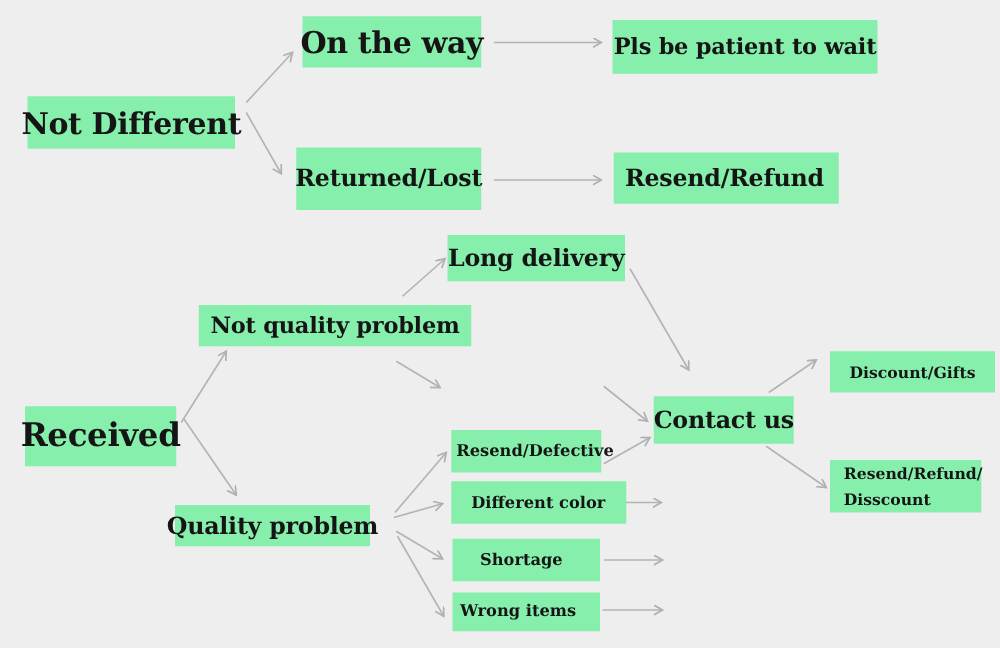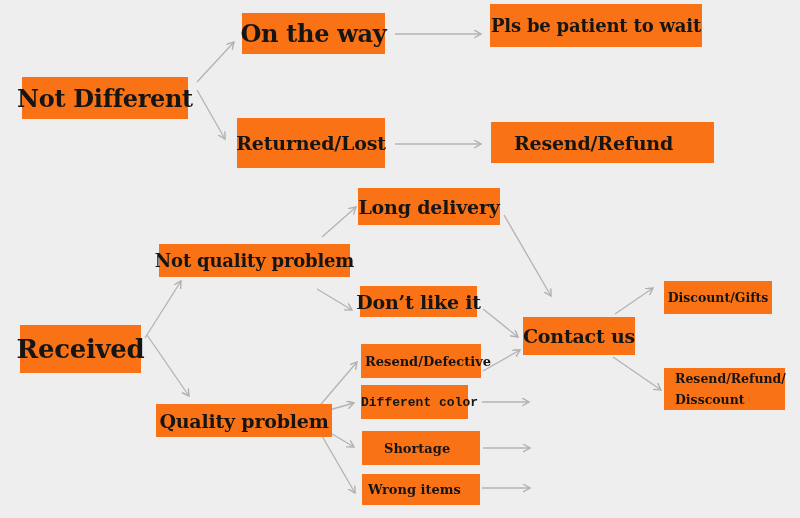--- a/index.html
+++ b/index.html
@@ -3,45 +3,45 @@
 <meta charset="utf-8">
 <style>
   html,body{margin:0;padding:0;background:#eeeeee;}
   .stage{
     position:relative;width:800px;height:518px;background:#eeeeee;
     font-family:"DejaVu Serif", "Liberation Serif", serif;
     overflow:hidden;
   }
   .arrows{position:absolute;left:0;top:0;width:800px;height:518px;z-index:0;}
   .node{
-    position:absolute;z-index:1;background:#f97316;color:#151515;
+    position:absolute;z-index:1;background:#86efac;color:#151515;
     font-weight:bold;display:flex;align-items:center;justify-content:center;
     white-space:nowrap;box-sizing:border-box;
   }
   .t1{font-size:24px;letter-spacing:-0.3px;}
   .t2{font-size:18px;letter-spacing:-0.2px;}
   .t3{font-size:13px;}
   .t4{font-size:12.5px;}
   .left{justify-content:flex-start;}
   .n-not-received{left:22px;top:77px;width:166px;height:42px;}
   .n-on-the-way{left:242px;top:13px;width:143px;height:41px;}
-  .n-pls-wait{left:490px;top:4px;width:212px;height:43px;}
+  .n-pls-wait{left:490px;top:16px;width:212px;height:43px;}
   .n-returned-lost{left:237px;top:118px;width:148px;height:50px;font-size:19px;}
-  .n-resend-refund{left:491px;top:122px;width:223px;height:41px;font-size:19px;padding-left:23px;}
+  .n-resend-refund{left:491px;top:122px;width:180px;height:41px;font-size:19px;padding-left:9px;}
   .n-received{left:20px;top:325px;width:121px;height:48px;font-size:26px;}
-  .n-not-quality{left:159px;top:244px;width:191px;height:33px;}
+  .n-not-quality{left:159px;top:244px;width:218px;height:33px;}
   .n-long-delivery{left:358px;top:188px;width:142px;height:37px;font-size:19px;}
   .n-dont-like{left:360px;top:286px;width:117px;height:31px;font-size:19px;}
-  .n-quality{left:156px;top:404px;width:176px;height:33px;font-size:19px;}
+  .n-quality{left:140px;top:404px;width:156px;height:33px;font-size:19px;}
   .n-broken{left:361px;top:344px;width:120px;height:34px;padding-left:4px;}
-  .n-different{left:361px;top:385px;width:107px;height:34px;padding-left:0;font-family:Liberation Mono, monospace;}
+  .n-different{left:361px;top:385px;width:140px;height:34px;padding-left:16px;}
   .n-shortage{left:362px;top:431px;width:118px;height:34px;padding-left:22px;}
   .n-wrong{left:362px;top:474px;width:118px;height:31px;padding-left:6px;}
   .n-contact{left:523px;top:317px;width:112px;height:38px;font-size:19px;}
-  .n-discount{left:664px;top:281px;width:108px;height:33px;}
+  .n-discount{left:664px;top:281px;width:132px;height:33px;}
   .n-rrd{left:664px;top:368px;width:121px;height:42px;padding-left:11px;
          flex-direction:column;align-items:flex-start;justify-content:center;line-height:21px;}
 </style>
 </head>
 <body>
 
 <div class="stage">
 
   <svg class="arrows" viewBox="0 0 800 518" xmlns="http://www.w3.org/2000/svg">
     <defs>
@@ -74,21 +74,20 @@
   </svg>
 
   <div class="node t1 n-not-received">Not Different</div>
   <div class="node t1 n-on-the-way">On the way</div>
   <div class="node t2 n-pls-wait">Pls be patient to wait</div>
   <div class="node t2 n-returned-lost">Returned/Lost</div>
   <div class="node t2 left n-resend-refund">Resend/Refund</div>
   <div class="node t1 n-received">Received</div>
   <div class="node t2 n-not-quality">Not quality problem</div>
   <div class="node t2 n-long-delivery">Long delivery</div>
-  <div class="node t2 n-dont-like">Don’t like it</div>
   <div class="node t2 n-quality">Quality problem</div>
   <div class="node t3 left n-broken">Resend/Defective</div>
   <div class="node t3 left n-different">Different color</div>
   <div class="node t3 left n-shortage">Shortage</div>
   <div class="node t3 left n-wrong">Wrong items</div>
   <div class="node t2 n-contact">Contact us</div>
   <div class="node t4 n-discount">Discount/Gifts</div>
   <div class="node t4 n-rrd">
     <span>Resend/Refund/</span>
     <span>Disscount</span>

